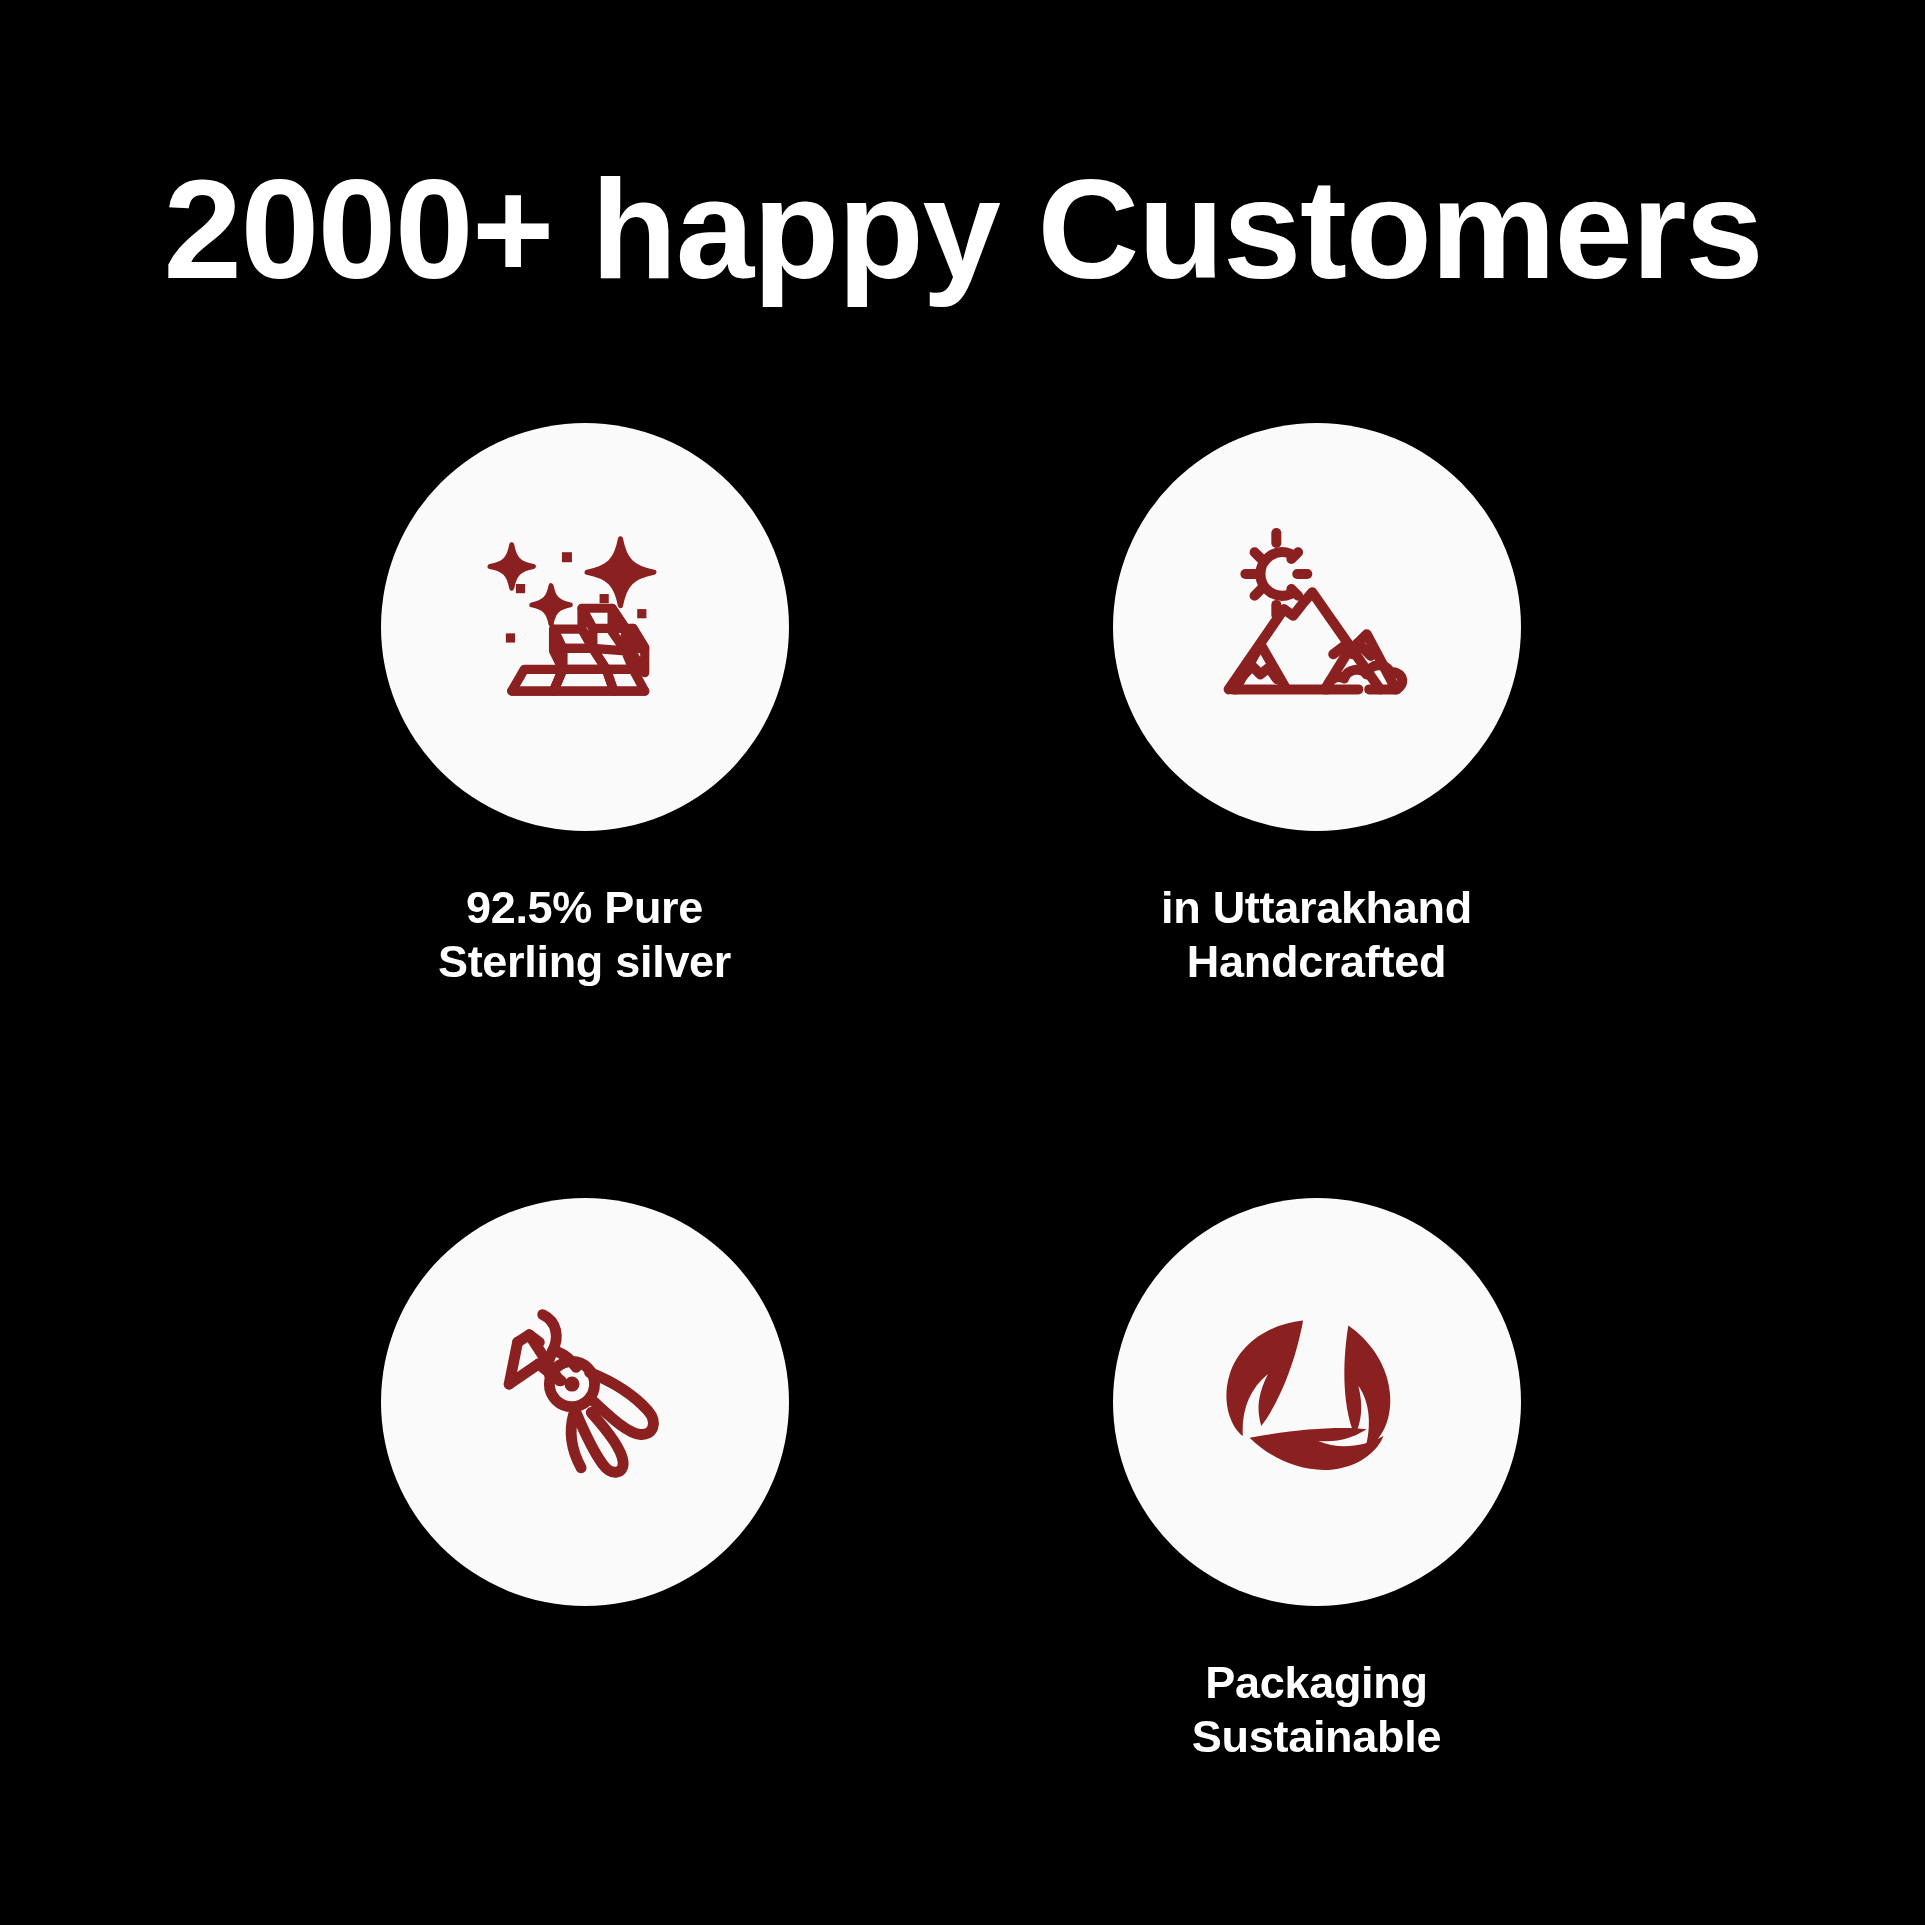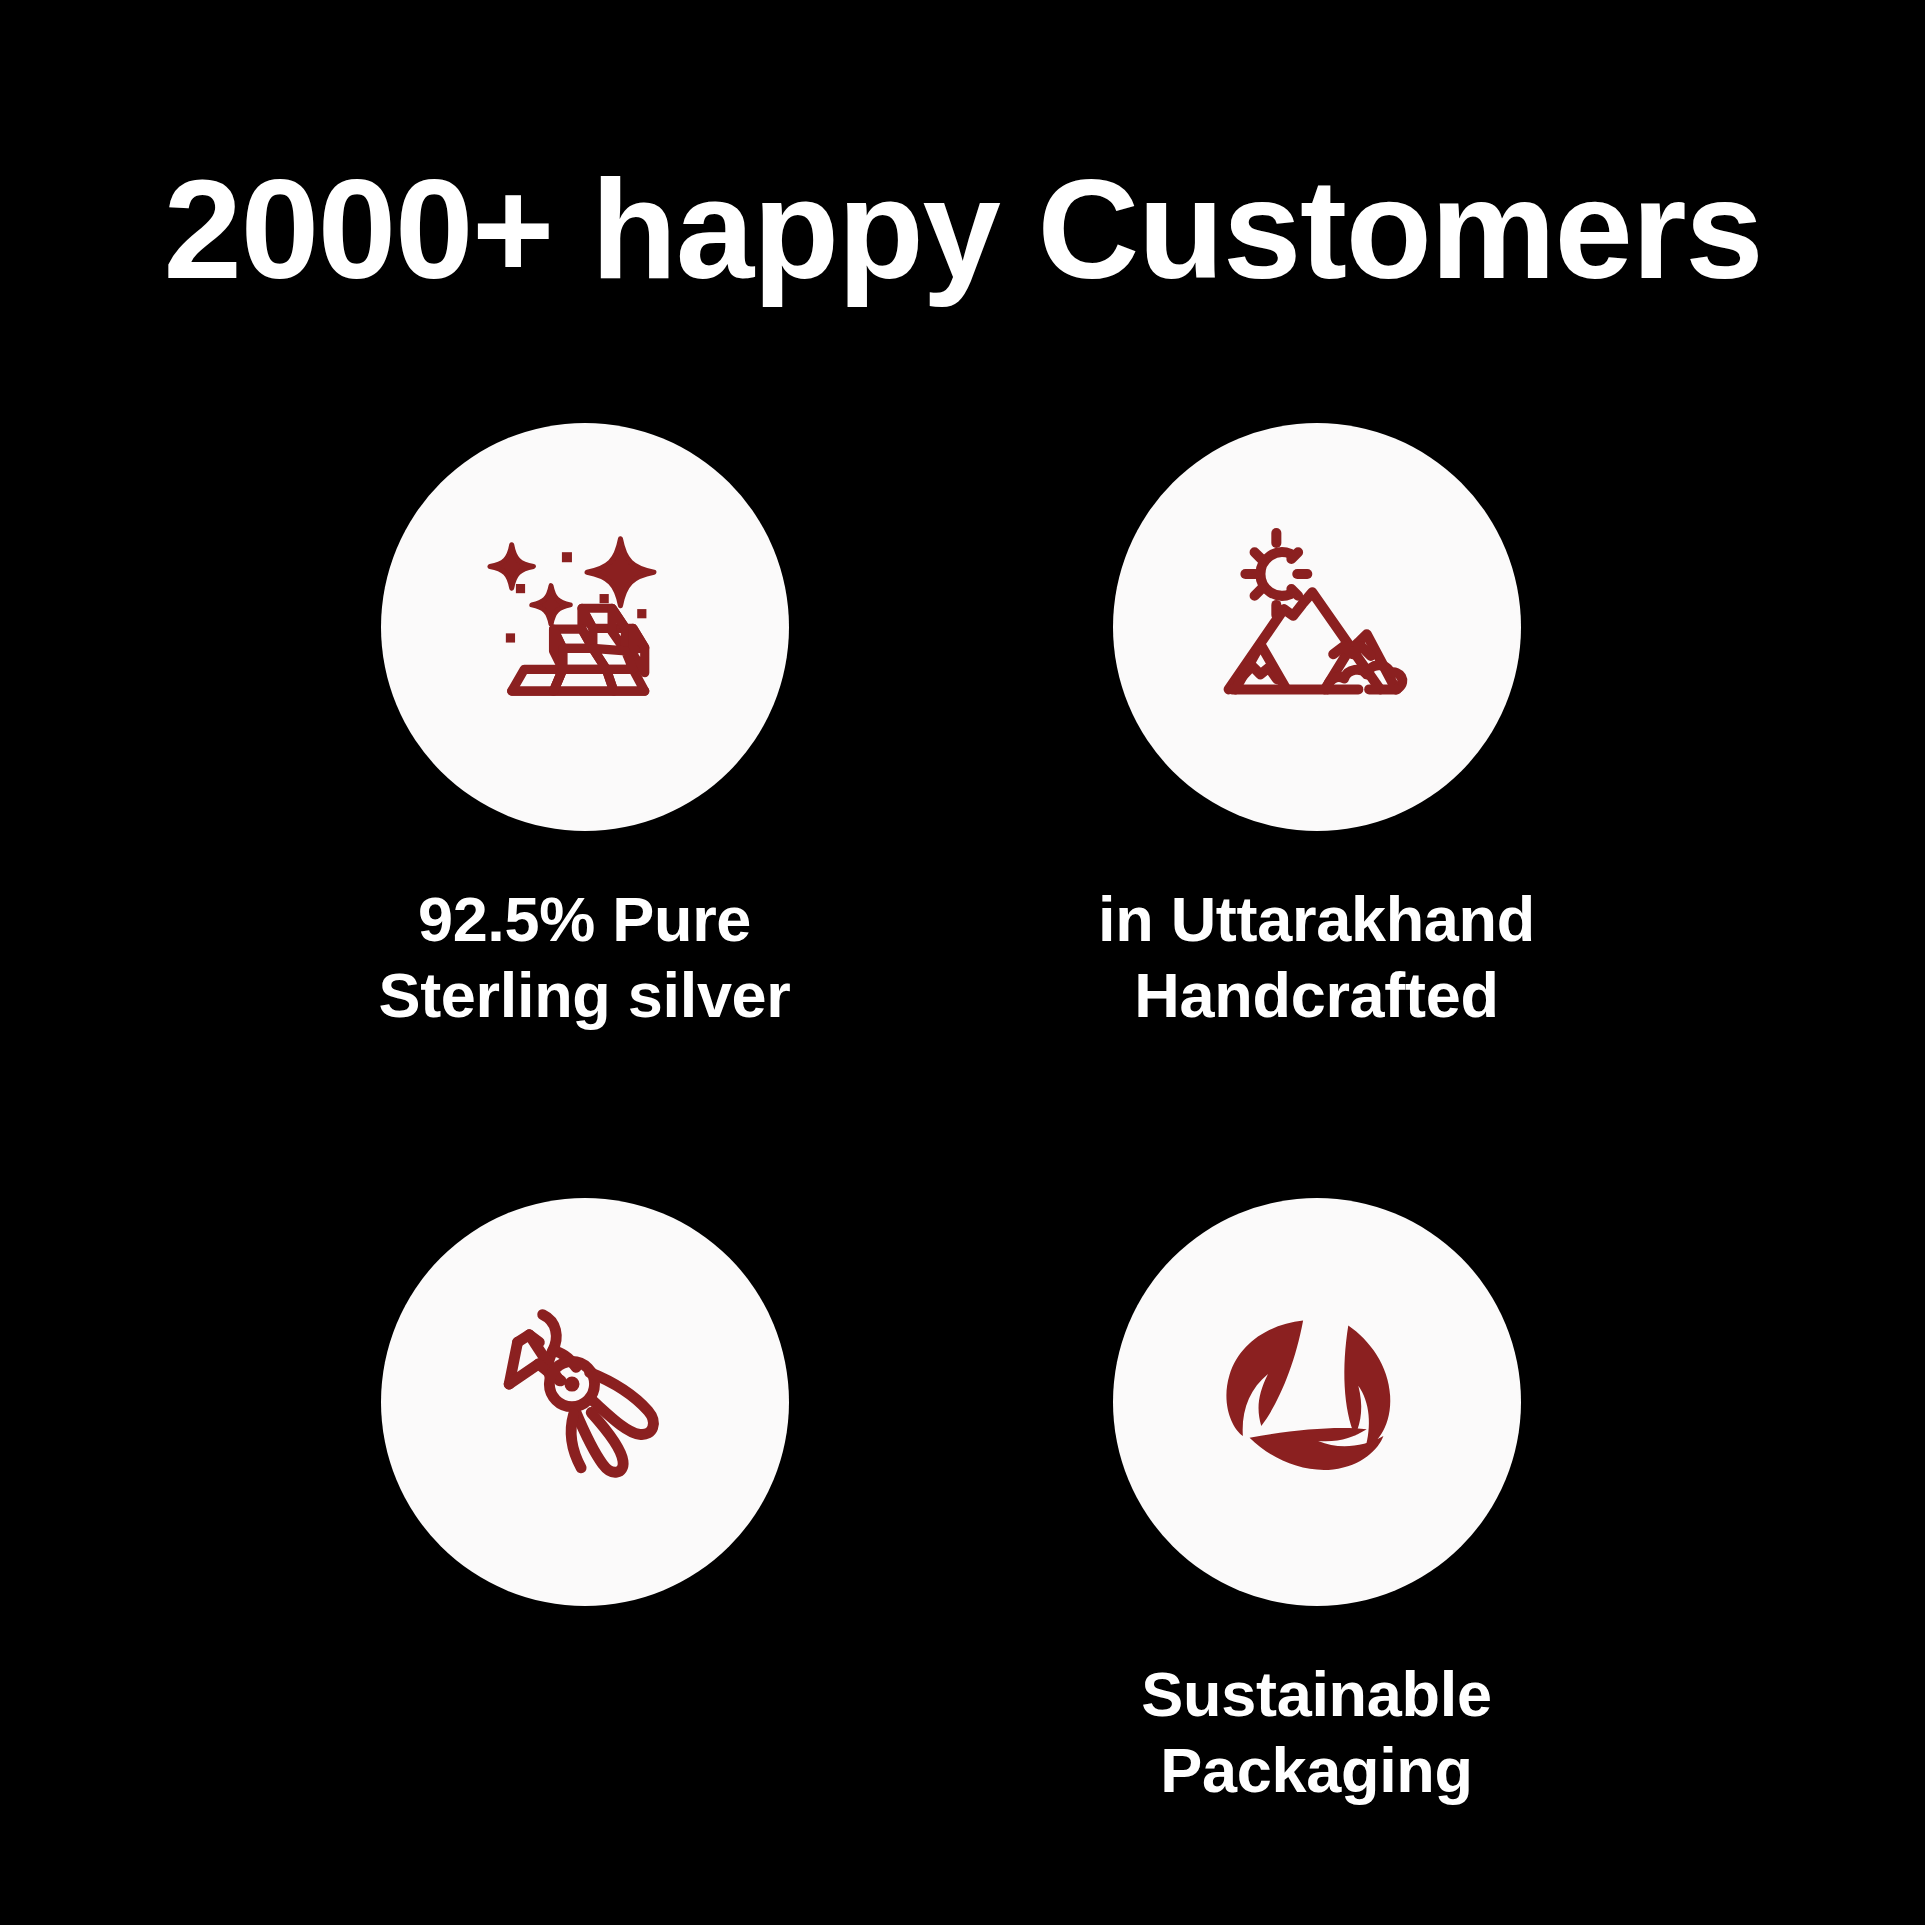--- a/index.html
+++ b/index.html
@@ -69,21 +69,21 @@
   .icon-circle svg {
     width: 251px;
     height: 251px;
     display: block;
   }
 
   .feature-label {
     margin-top: 50px;
     text-align: center;
     color: #ffffff;
-    font-size: 63px;
+    font-size: 45px;
     font-weight: 700;
     line-height: 1.21;
     letter-spacing: -0.3px;
     white-space: nowrap;
   }
   .feature-label .line { display: block; }
 </style>
 </head>
 <body>
 
@@ -205,20 +205,20 @@
               <path d="M134 52 C95 56 58 78 46 117 C36 150 48 180 62 190 C60 160 70 134 92 116 C80 140 78 158 84 178 C104 152 124 106 134 52 Z"></path>
 
               <path d="M188 58 C214 76 236 106 238 142 C240 176 224 198 208 206 C216 178 214 150 200 130 C206 154 204 172 196 190 C182 158 180 108 188 58 Z"></path>
 
               <path d="M70 192 C96 218 134 234 170 230 C204 226 224 206 230 190 C204 204 176 206 152 196 C176 198 194 192 210 182 C176 178 126 182 70 192 Z"></path>
             </g>
           </svg>
         </span>
       </div>
       <div class="feature-label">
+        <span class="line">Packaging</span>
         <span class="line">Sustainable</span>
-        <span class="line">Packaging</span>
       </div>
     </div>
 
   </div>
 </div>
 
 
 </body></html>

